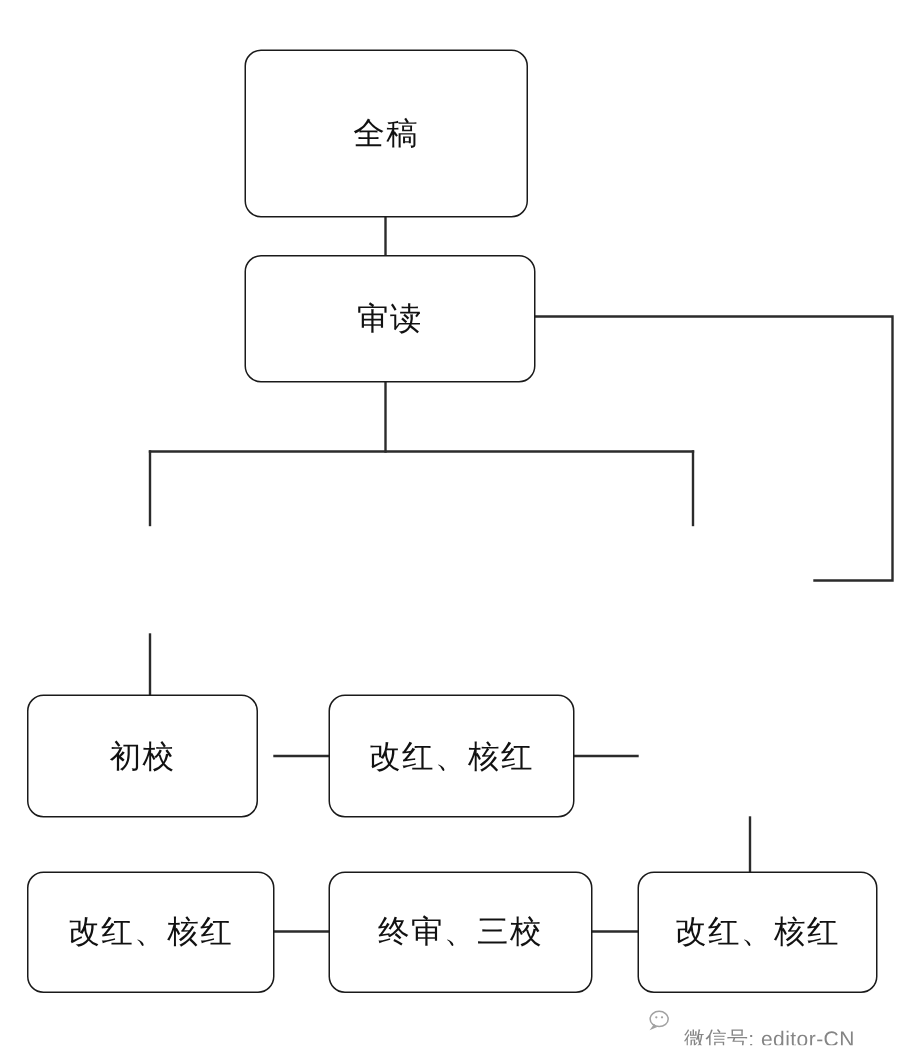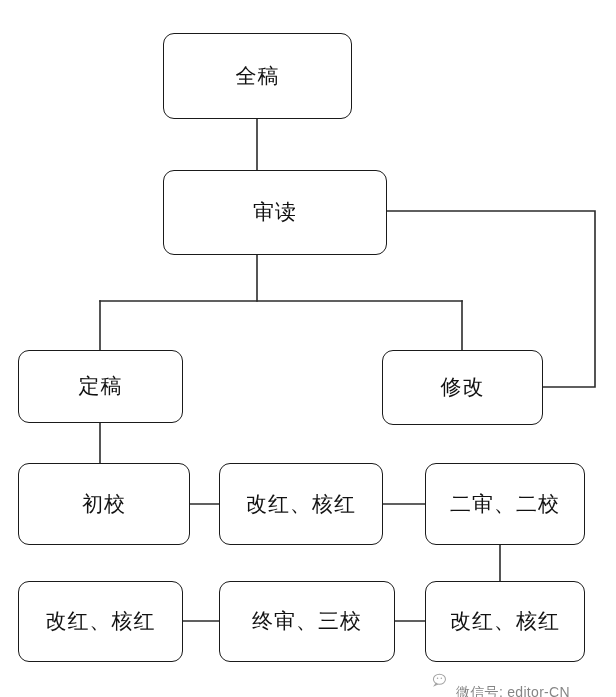--- a/index.html
+++ b/index.html
@@ -94,47 +94,38 @@
       <path d="M383,504 L425,504"></path>
 
       <path d="M500,545 L500,581"></path>
 
       <path d="M425,621 L383,621"></path>
 
       <path d="M219,621 L183,621"></path>
     </g>
   </svg>
 
-  <div class="node" style="left:163px; top:33px; width:189px; height:86px;">
+  <div class="node" style="left:163px; top:33px; width:189px; height:112px;">
     <span class="lbl">全稿</span>
   </div>
 
-  <div class="node" style="left:163px; top:170px; width:224px; height:85px;">
+  <div class="node" style="left:163px; top:170px; width:194px; height:85px;">
     <span class="lbl">审读</span>
   </div>
 
-  <div class="node" style="left:18px; top:350px; width:165px; height:73px;">
-    <span class="lbl">定稿</span>
-  </div>
 
-  <div class="node" style="left:382px; top:350px; width:161px; height:75px;">
-    <span class="lbl">修改</span>
-  </div>
 
-  <div class="node" style="left:18px; top:463px; width:172px; height:82px;">
+  <div class="node" style="left:18px; top:463px; width:154px; height:82px;">
     <span class="lbl">初校</span>
   </div>
 
   <div class="node" style="left:219px; top:463px; width:164px; height:82px;">
     <span class="lbl">改红、核红</span>
   </div>
 
-  <div class="node" style="left:425px; top:463px; width:160px; height:82px;">
-    <span class="lbl">二审、二校</span>
-  </div>
 
   <div class="node" style="left:18px; top:581px; width:165px; height:81px;">
     <span class="lbl">改红、核红</span>
   </div>
 
   <div class="node" style="left:219px; top:581px; width:176px; height:81px;">
     <span class="lbl">终审、三校</span>
   </div>
 
   <div class="node" style="left:425px; top:581px; width:160px; height:81px;">

